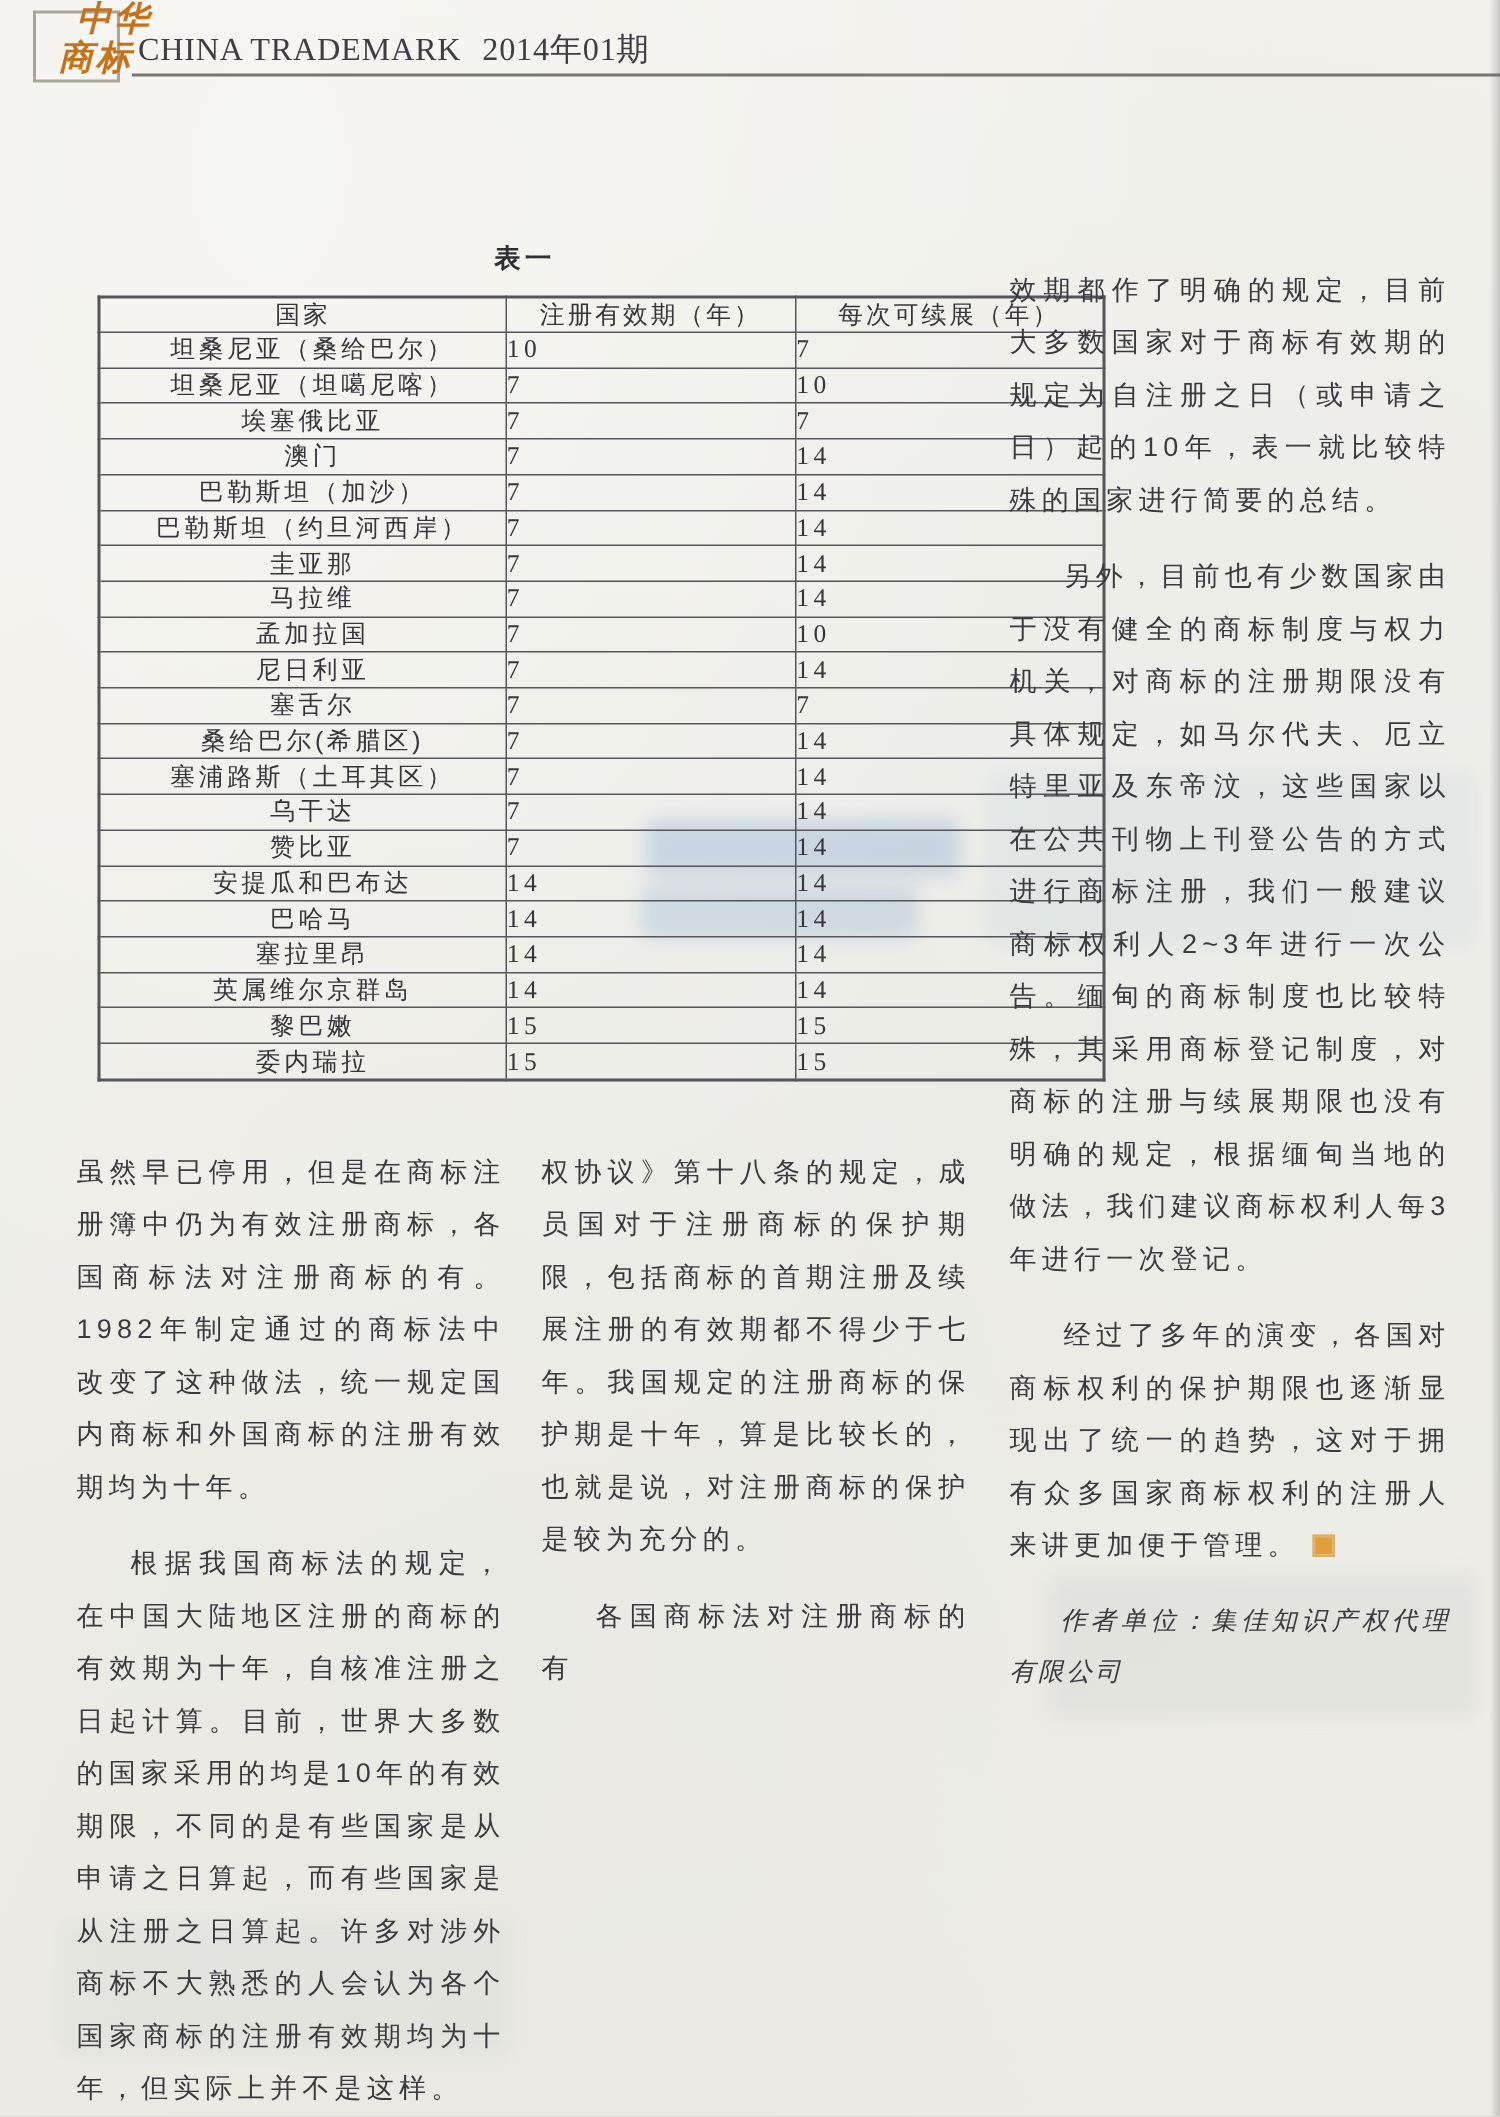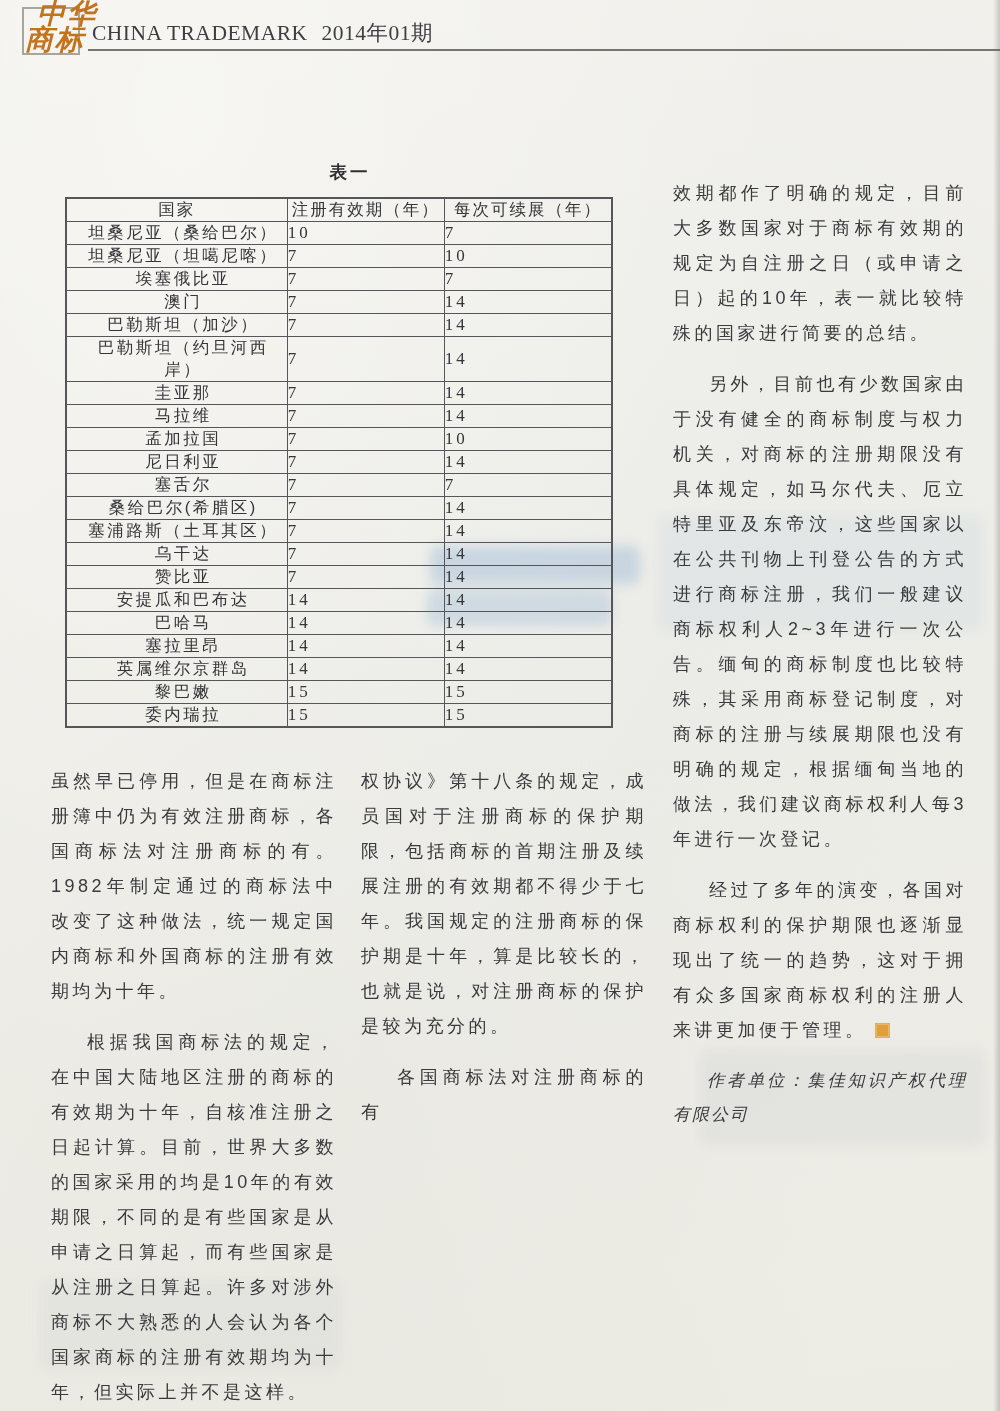--- a/index.html
+++ b/index.html
@@ -8,33 +8,33 @@
     font-family:"Liberation Sans","DejaVu Sans",sans-serif;
     background:
       radial-gradient(ellipse at 18% 8%, rgba(255,255,255,0.35), rgba(255,255,255,0) 55%),
       radial-gradient(ellipse at 75% 40%, rgba(185,205,220,0.07), rgba(185,205,220,0) 60%),
       radial-gradient(ellipse at 30% 80%, rgba(190,200,200,0.08), rgba(190,200,200,0) 55%),
       linear-gradient(175deg,#f2f1ec 0%,#efeee8 50%,#ecebe4 100%);
     color:#3a3a3e;
   }
   
   .logo-frame{position:absolute;left:22px;top:7px;width:54px;height:44px;border:2px solid #a9a59b;}
-  .logo-cn{position:absolute;left:27px;top:1px;width:80px;color:#c4731d;
-    font-family:Liberation Serif, serif;font-weight:bold;font-style:italic;
-    font-size:28px;line-height:26px;letter-spacing:2px;}
+  .logo-cn{position:absolute;left:41px;top:1px;width:80px;color:#c4731d;
+    font-family:Liberation Mono, monospace;font-weight:bold;font-style:italic;
+    font-size:23px;line-height:26px;letter-spacing:2px;}
   .logo-cn .l1{display:block;margin-left:10px;}
   .logo-cn .l2{display:block;margin-left:-2px;}
   .journal{position:absolute;left:92px;top:18px;font-family:"Liberation Serif","DejaVu Serif",serif;
     font-size:21.5px;color:#3e3e42;letter-spacing:0.5px;white-space:nowrap;}
   .journal .issue{margin-left:14px;text-align:center;}
   .header-rule{position:absolute;left:88px;top:49px;width:912px;height:0;border-top:2px solid #787670;}
   
   .table-title{position:absolute;left:65px;top:160px;width:570px;text-align:center;
     font-weight:bold;font-size:17.5px;color:#303034;letter-spacing:3px;}
-  table.country-table{position:absolute;left:65px;top:197px;width:548px;height:524px;
+  table.country-table{position:absolute;left:65px;top:197px;width:672px;height:524px;
     border-collapse:collapse;table-layout:fixed;font-size:16.5px;color:#35353a;
     border:2px solid #55555a;}
   .country-table th,.country-table td{border:1px solid #55555a;padding:0;vertical-align:middle;}
   .country-table th{font-weight:normal;text-align:center;letter-spacing:2px;}
   .country-table td.country{text-align:center;padding-left:13px;letter-spacing:2.5px;}
   .country-table td.num{text-align:left;font-family:"Liberation Serif","DejaVu Serif",serif;
     font-size:17px;letter-spacing:3px;}
   
   .col{position:absolute;width:318px;font-size:18px;line-height:35px;text-align:justify;
     letter-spacing:3.5px;color:#3a3a3e;}

